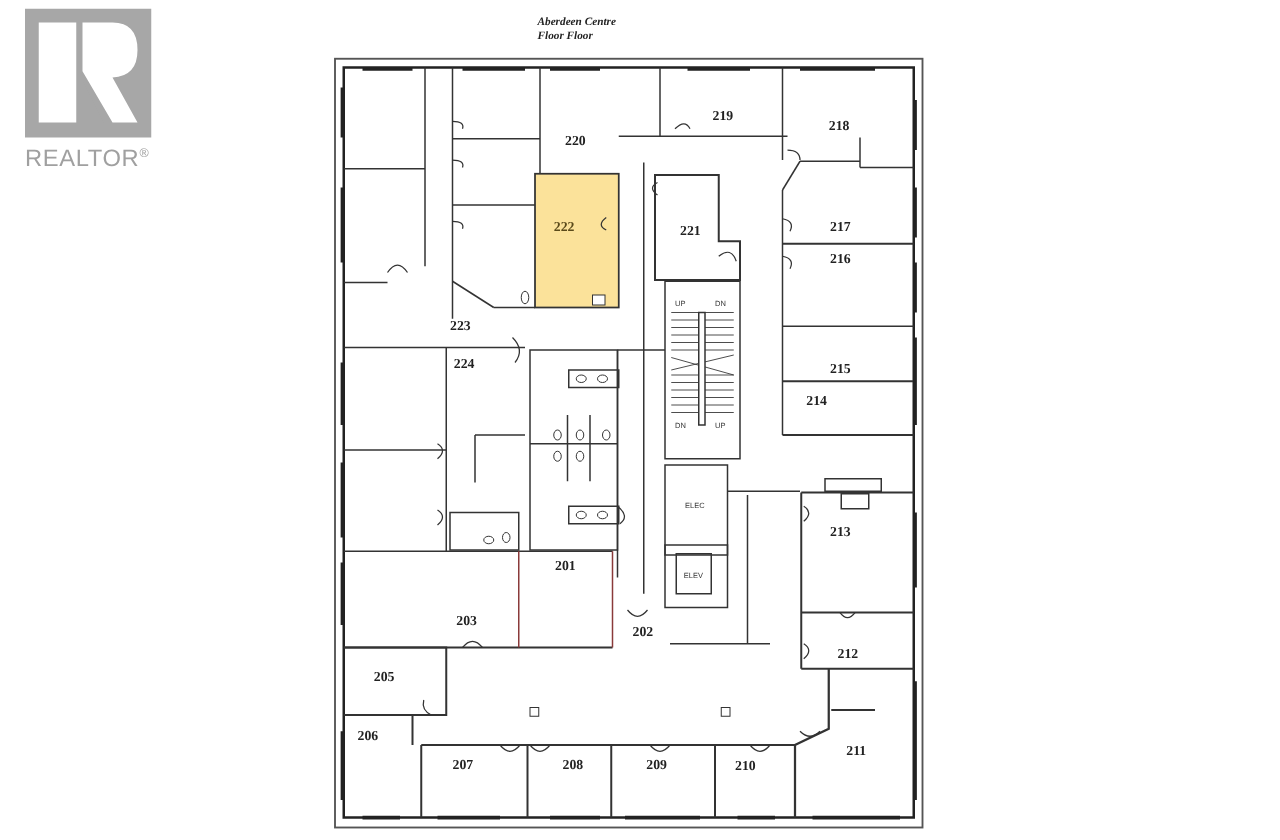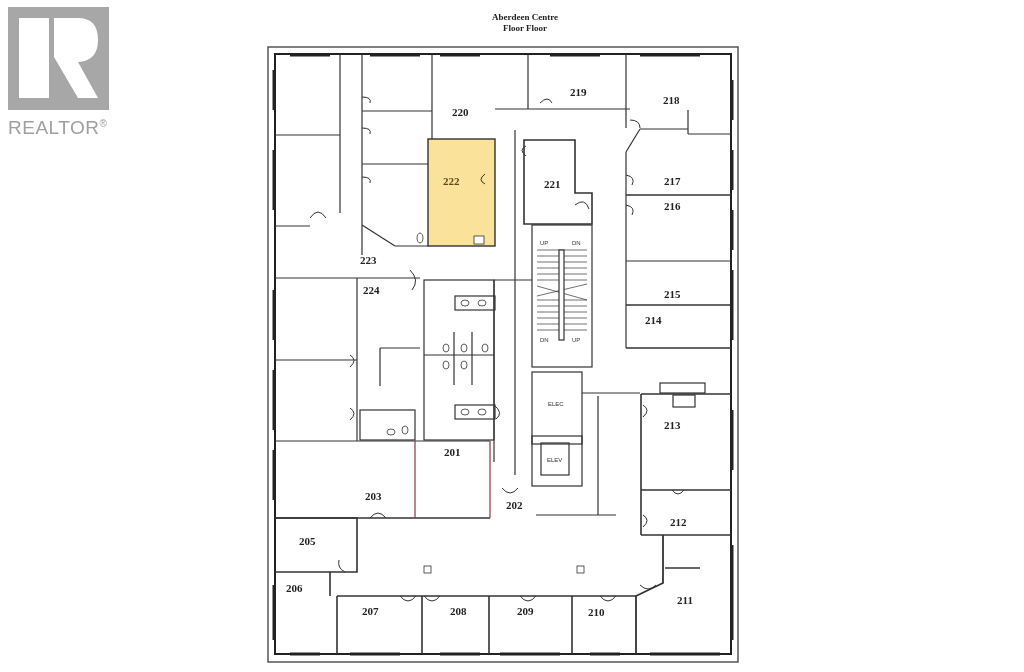--- a/index.html
+++ b/index.html
@@ -1,21 +1,21 @@
 <!DOCTYPE html>
 <html><head>
 <meta charset="utf-8">
 <style>
   html,body{margin:0;padding:0;background:#ffffff;}
   body{width:1024px;height:672px;position:relative;overflow:hidden;font-family:"Liberation Serif",serif;}
-  .logo{position:absolute;left:8px;top:7px;width:112px;height:130px;}
+  .logo{position:absolute;left:20px;top:7px;width:112px;height:130px;}
   .logo-box{position:absolute;left:0;top:0;width:101px;height:103px;background:#a7a7a7;}
   .logo-text{position:absolute;left:0;top:110px;font-family:"Liberation Sans",sans-serif;font-size:19px;color:#a0a0a0;letter-spacing:0.5px;}
   .logo-text sup{font-size:10px;}
-  .title{position:absolute;left:430px;top:12px;width:190px;text-align:center;font-family:"Liberation Serif",serif;font-weight:bold;font-size:9px;line-height:11px;color:#222;}
+  .title{position:absolute;left:430px;top:12px;width:190px;font-family:"Liberation Serif",serif;font-weight:bold;font-size:9px;line-height:11px;color:#222;font-style:italic;}
   svg.plan{position:absolute;left:0;top:0;}
   .room-label{font-family:"Liberation Serif",serif;font-weight:bold;font-size:11px;fill:#222;}
   .small-label{font-family:"Liberation Sans",sans-serif;font-size:6px;fill:#333;}
 </style>
 </head>
 <body>
 
 <div class="logo">
   <div class="logo-box">
     <svg width="101" height="103" viewBox="0 0 101 103">

